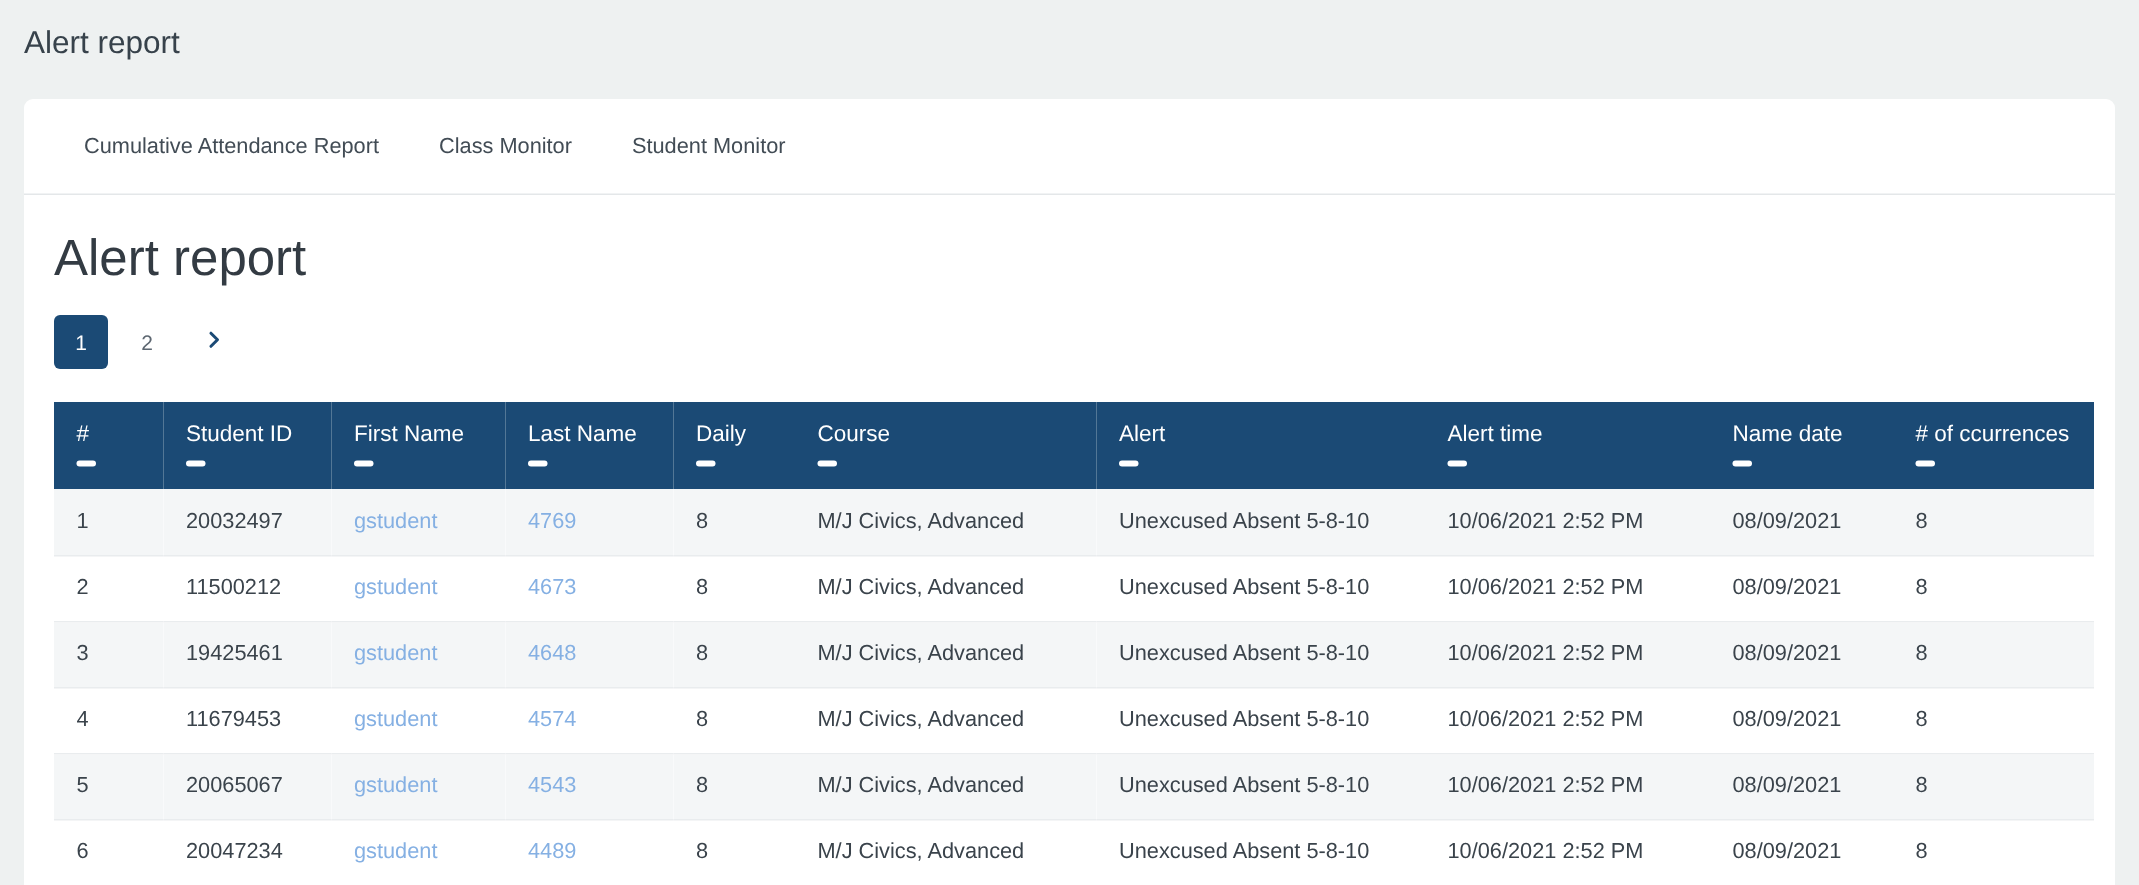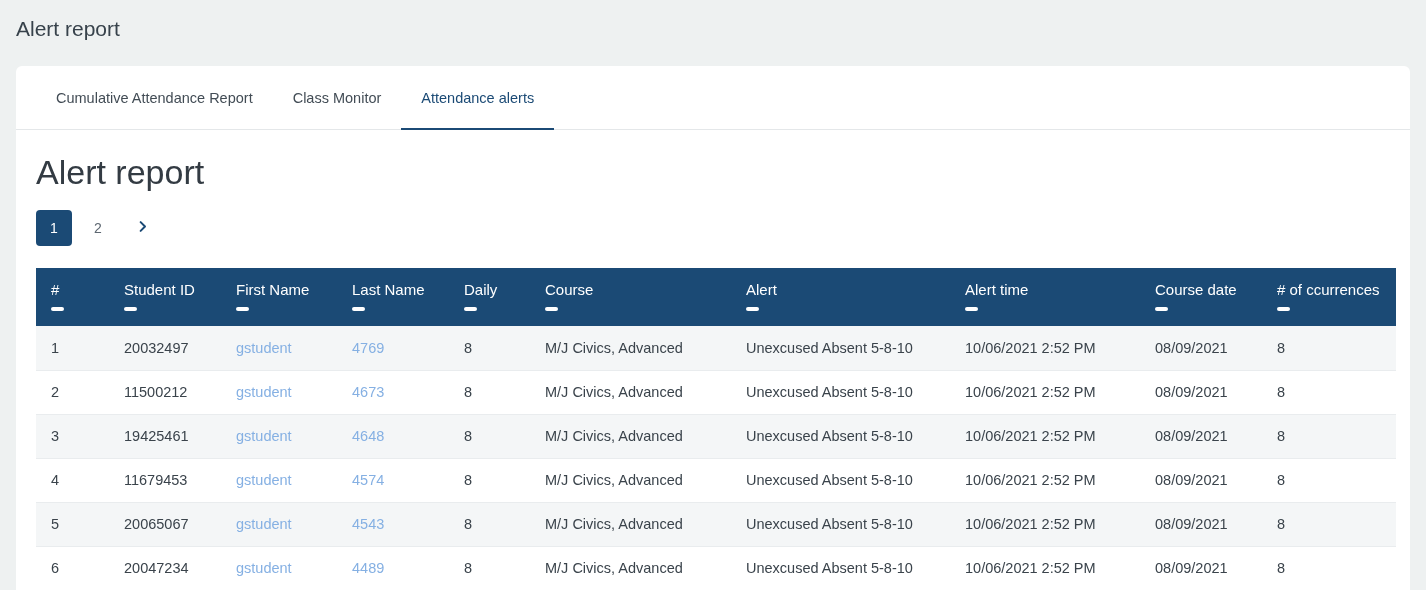--- a/index.html
+++ b/index.html
@@ -150,21 +150,21 @@
 
 <div class="page-header">
   <h2>Alert report</h2>
 </div>
 
 <div class="card">
 
   <div class="tabs">
     <div class="tab">Cumulative Attendance Report</div>
     <div class="tab">Class Monitor</div>
-    <div class="tab active">Attendance alerts</div>
+    <div class="tab">Student Monitor</div>
   </div>
 
   <h1 class="report-title">Alert report</h1>
 
   <div class="pagination">
     <button class="page-btn active">1</button>
     <button class="page-btn">2</button>
     <button class="next-btn">
       <span>
         <svg width="15" height="15" viewBox="0 0 24 24">
@@ -191,21 +191,21 @@
       <thead>
         <tr>
           <th><span>#</span><span class="dash-icon"></span></th>
           <th><span>Student ID</span><span class="dash-icon"></span></th>
           <th><span>First Name</span><span class="dash-icon"></span></th>
           <th><span>Last Name</span><span class="dash-icon"></span></th>
           <th><span>Daily</span><span class="dash-icon"></span></th>
           <th><span>Course</span><span class="dash-icon"></span></th>
           <th><span>Alert</span><span class="dash-icon"></span></th>
           <th><span>Alert time</span><span class="dash-icon"></span></th>
-          <th><span>Course date</span><span class="dash-icon"></span></th>
+          <th><span>Name date</span><span class="dash-icon"></span></th>
           <th><span># of ccurrences</span><span class="dash-icon"></span></th>
         </tr>
       </thead>
       <tbody>
         <tr>
           <td>1</td>
           <td>20032497</td>
           <td><a>gstudent</a></td>
           <td><a>4769</a></td>
           <td>8</td>

